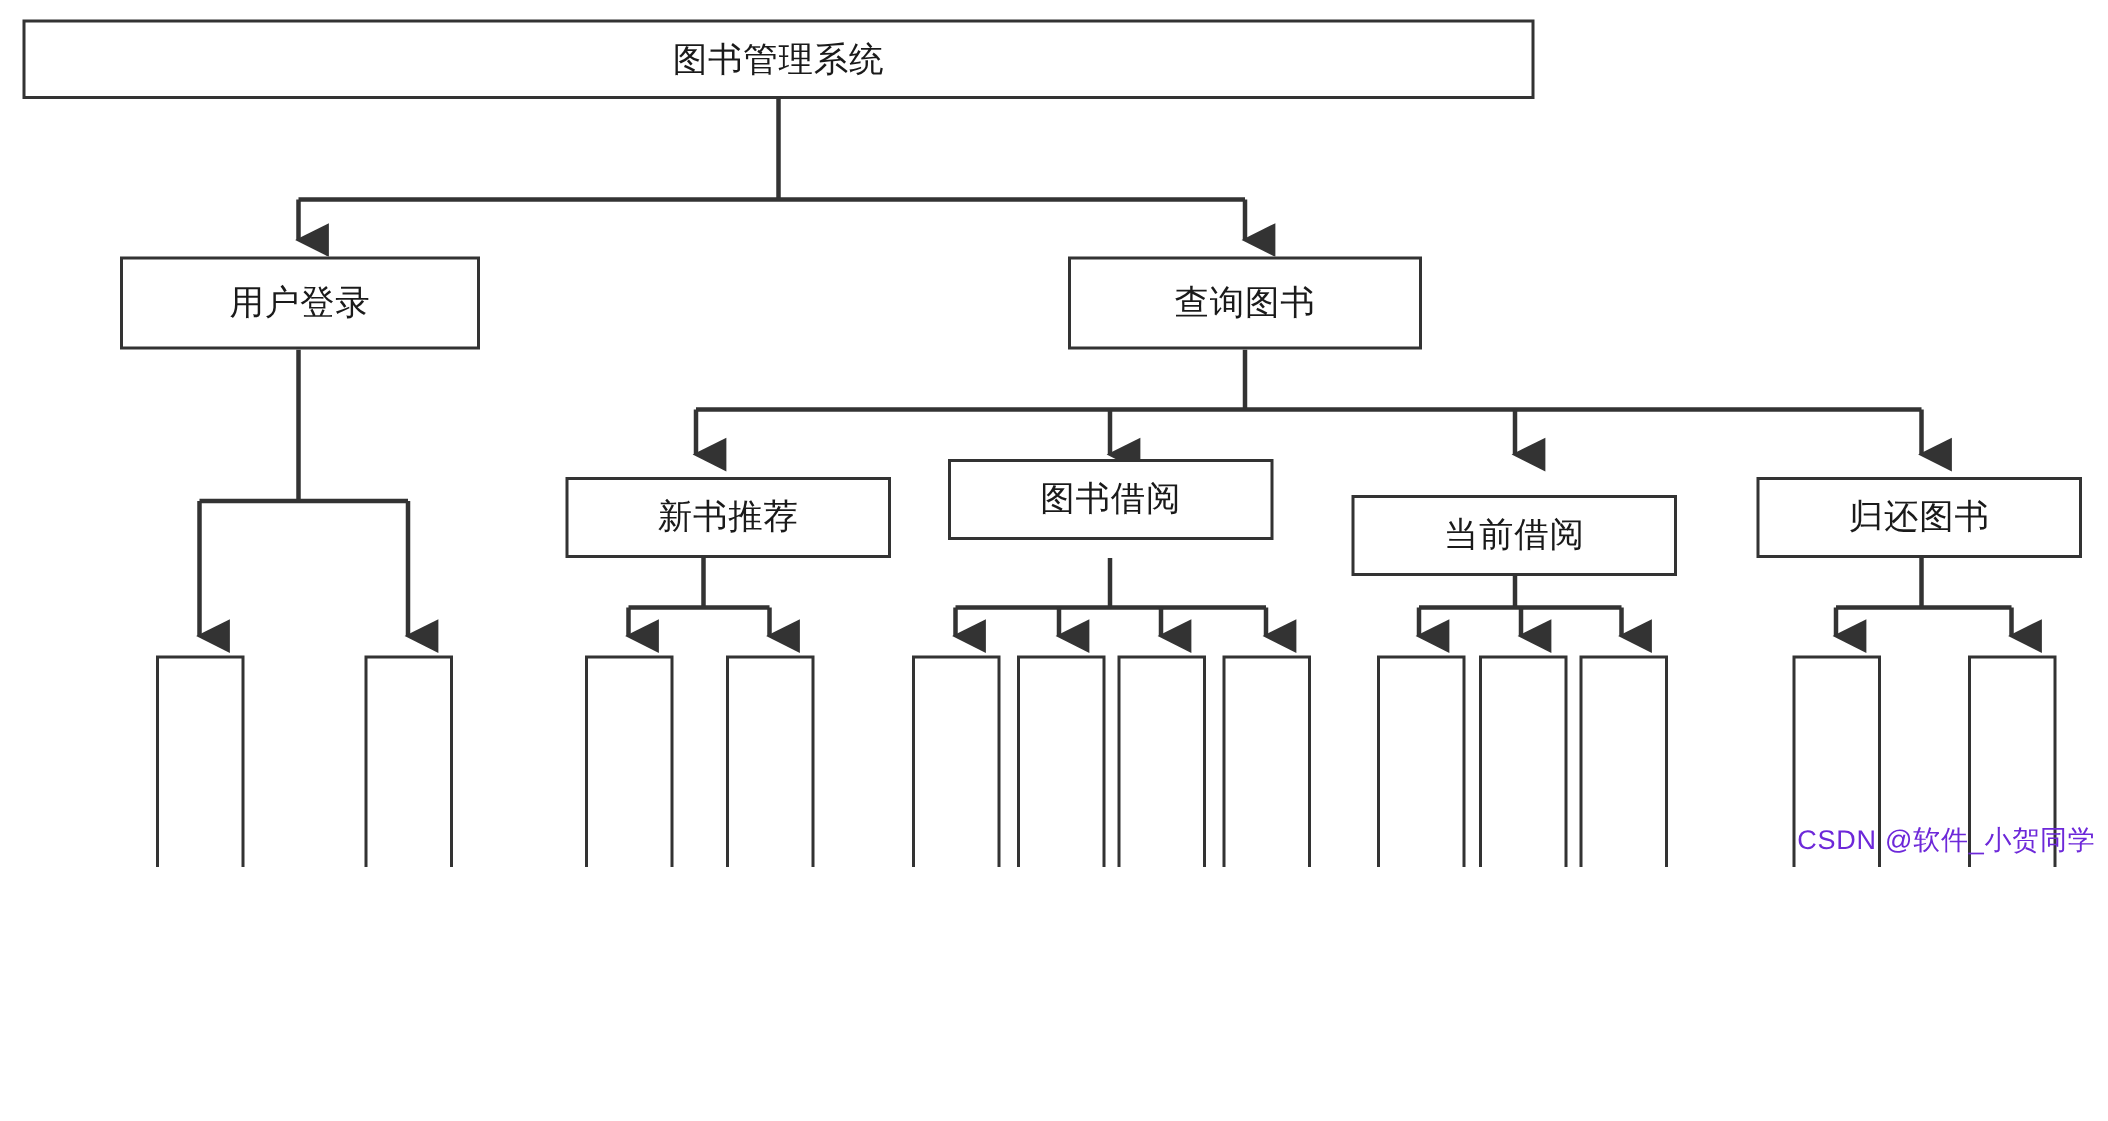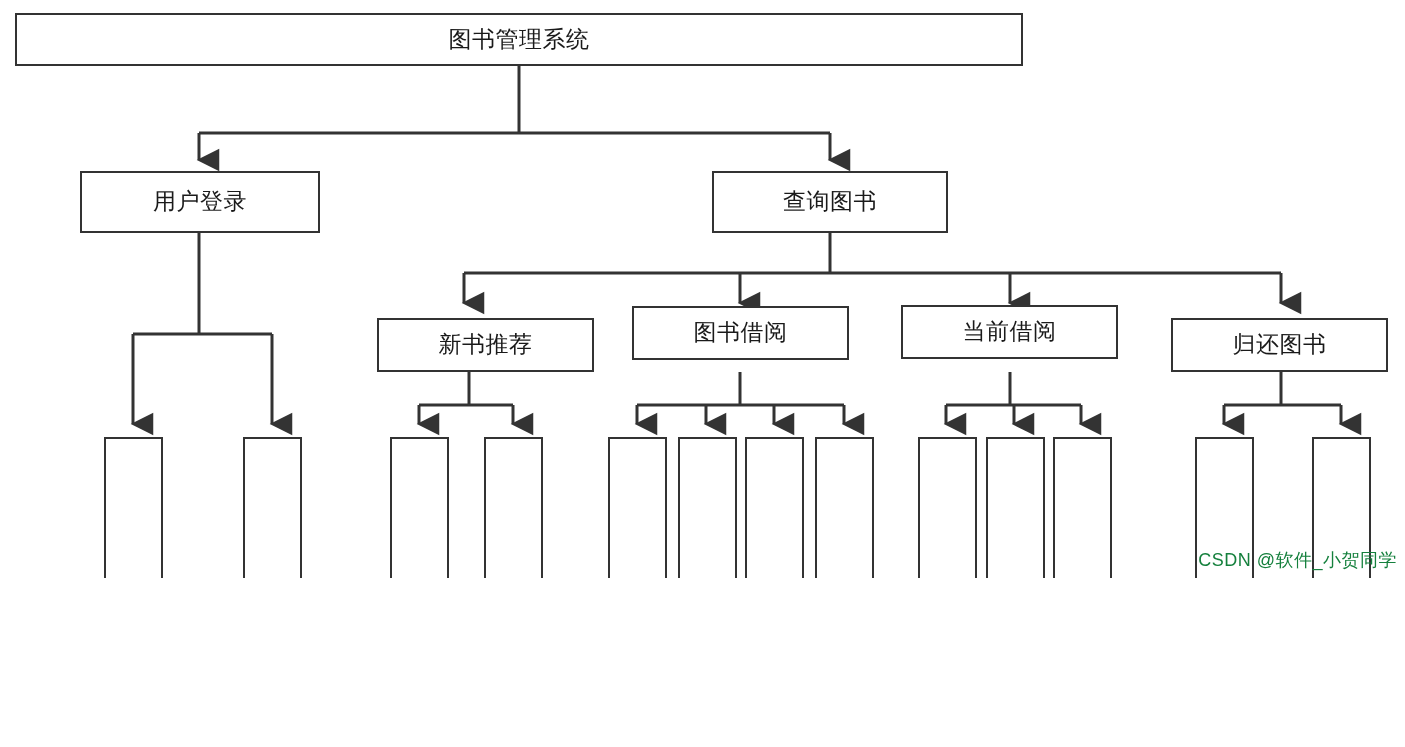--- a/index.html
+++ b/index.html
@@ -57,21 +57,21 @@
   }
   .node.vert.tight .node-label {
     letter-spacing: 1px;
     font-size: 24px;
   }
   #watermark {
     position: absolute;
     right: 8px;
     bottom: 6px;
     font-size: 18px;
-    color: #15803d;
+    color: #6d28d9;
     letter-spacing: 0.5px;
     white-space: nowrap;
     margin-top: 10px;
   }
 </style>
 </head>
 <body>
 
 <div id="canvas">
 
@@ -139,21 +139,21 @@
   </div>
 
   <div class="node horiz" style="left:361px; top:318px; width:217px; height:54px;margin-left:16px;">
     <span class="node-label">新书推荐</span>
   </div>
 
   <div class="node horiz" style="left:632px; top:306px; width:217px; height:54px;">
     <span class="node-label">图书借阅</span>
   </div>
 
-  <div class="node horiz" style="left:901px; top:305px; width:217px; height:54px;">
+  <div class="node horiz" style="left:901px; top:330px; width:217px; height:54px;">
     <span class="node-label">当前借阅</span>
   </div>
 
   <div class="node horiz" style="left:1171px; top:318px; width:217px; height:54px;">
     <span class="node-label">归还图书</span>
   </div>
 
   <div class="node vert" style="left:104px; top:437px; width:59px; height:298px;">
     <span class="node-label">用户登录</span>
   </div>

